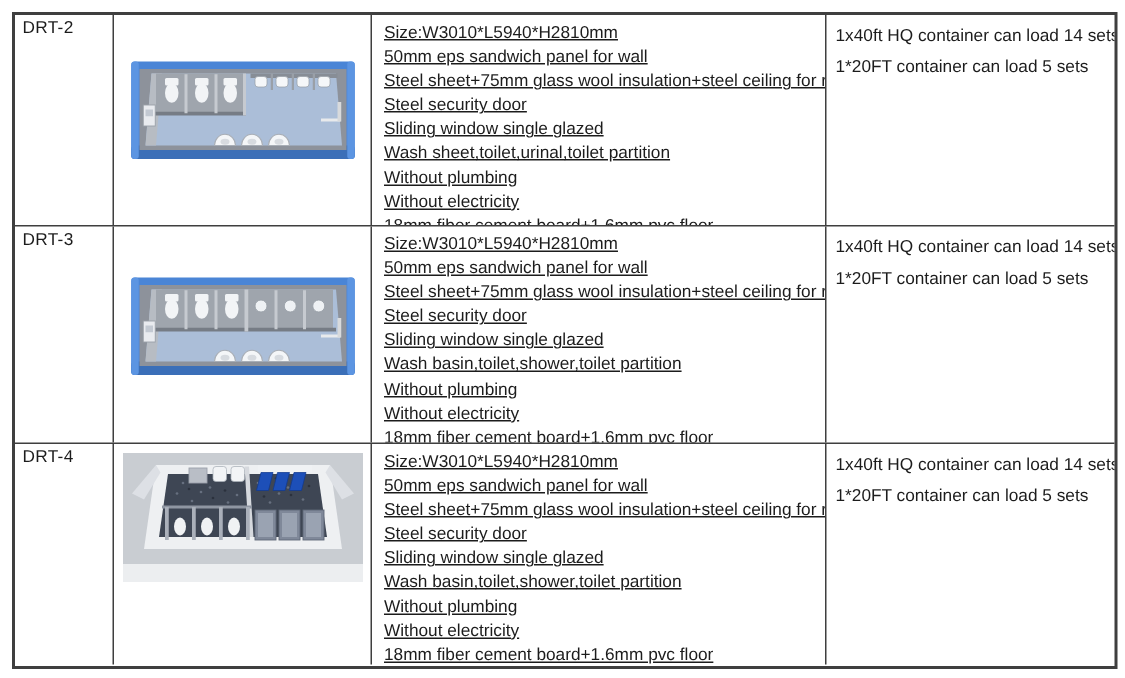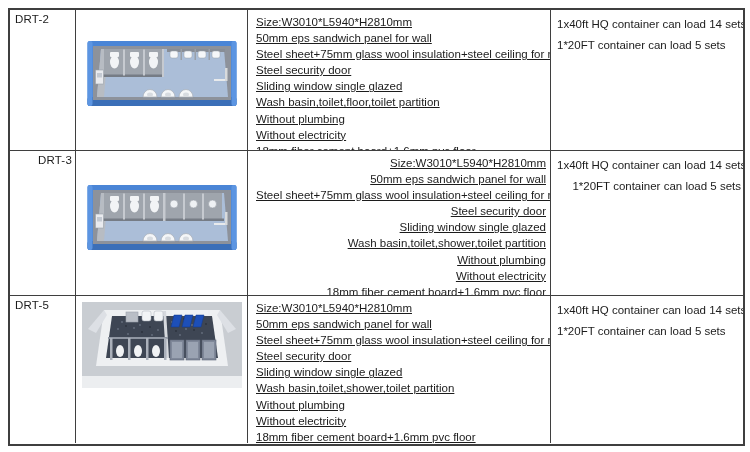--- a/index.html
+++ b/index.html
@@ -4,21 +4,21 @@
 <style>
   * { margin:0; padding:0; box-sizing:border-box; }
   html,body { width:750px; height:452px; background:#ffffff; overflow:hidden;
               font-family:"Liberation Sans", sans-serif; color:#1c1c1c; }
   .spec-table { position:absolute; left:8px; top:8px; width:737px; height:438px;
                 border:2px solid #3f3f3f; background:#fff; }
   .row { display:grid; grid-template-columns:66px 172px 303px 1fr;
          border-bottom:1px solid #3f3f3f; }
   .row:last-child { border-bottom:none; }
   .row-0 { height:141px; }
-  .row-1 { height:145px;text-align:right; }
+  .row-1 { height:145px; }
   .row-2 { height:147px; }
   .cell { border-right:1px solid #3f3f3f; overflow:hidden; }
   .cell:last-child { border-right:none; }
   .cell-model { padding:3px 3px 0 5px; font-size:11.5px; letter-spacing:.2px; }
   .cell-image { display:flex; justify-content:center; align-items:flex-start; }
   .cell-specs { padding:4px 4px 0 8px; font-size:11.5px; line-height:16.1px;text-decoration:underline; }
   .cell-specs .spec-line { white-space:nowrap; }
   .cell-loading { padding:4px 2px 0 6px; font-size:11.5px; line-height:21px; }
   .cell-loading .load-line { white-space:nowrap; }
   .imgwrap-0 { margin-top:28px; }
@@ -90,21 +90,21 @@
           </g>
         </svg>
       </div>
     </div>
     <div class="cell cell-specs">
       <div class="spec-line">Size:W3010*L5940*H2810mm</div>
       <div class="spec-line">50mm eps sandwich panel for wall</div>
       <div class="spec-line">Steel sheet+75mm glass wool insulation+steel ceiling for roof</div>
       <div class="spec-line">Steel security door</div>
       <div class="spec-line">Sliding window single glazed</div>
-      <div class="spec-line">Wash basin,toilet,floor,toilet partition</div>
+      <div class="spec-line">Wash sheet,toilet,urinal,toilet partition</div>
       <div class="spec-line">Without plumbing</div>
       <div class="spec-line">Without electricity</div>
       <div class="spec-line">18mm fiber cement board+1.6mm pvc floor</div>
     </div>
     <div class="cell cell-loading">
       <div class="load-line">1x40ft HQ container can load 14 sets,</div>
       <div class="load-line">1*20FT container can load 5 sets</div>
     </div>
   </div>
 
@@ -177,21 +177,21 @@
       <div class="spec-line">18mm fiber cement board+1.6mm pvc floor</div>
     </div>
     <div class="cell cell-loading">
       <div class="load-line">1x40ft HQ container can load 14 sets,</div>
       <div class="load-line">1*20FT container can load 5 sets</div>
     </div>
   </div>
 
   <div class="row row-2">
     <div class="cell cell-model">
-      <span>DRT-5</span>
+      <span>DRT-4</span>
     </div>
     <div class="cell cell-image">
       <div class="imgwrap-2">
         <svg width="160" height="86" viewBox="0 0 160 86">
           <rect x="0" y="0" width="160" height="74" fill="#c9cdd2"></rect>
           <rect x="0" y="74" width="160" height="12" fill="#eceef0"></rect>
 
           <polygon points="22,8 138,8 146,64 14,64" fill="#eef0f2"></polygon>
           <polygon points="22,8 6,27 14,31 25,13" fill="#dde0e5"></polygon>
           <polygon points="138,8 154,27 146,31 135,13" fill="#dde0e5"></polygon>

